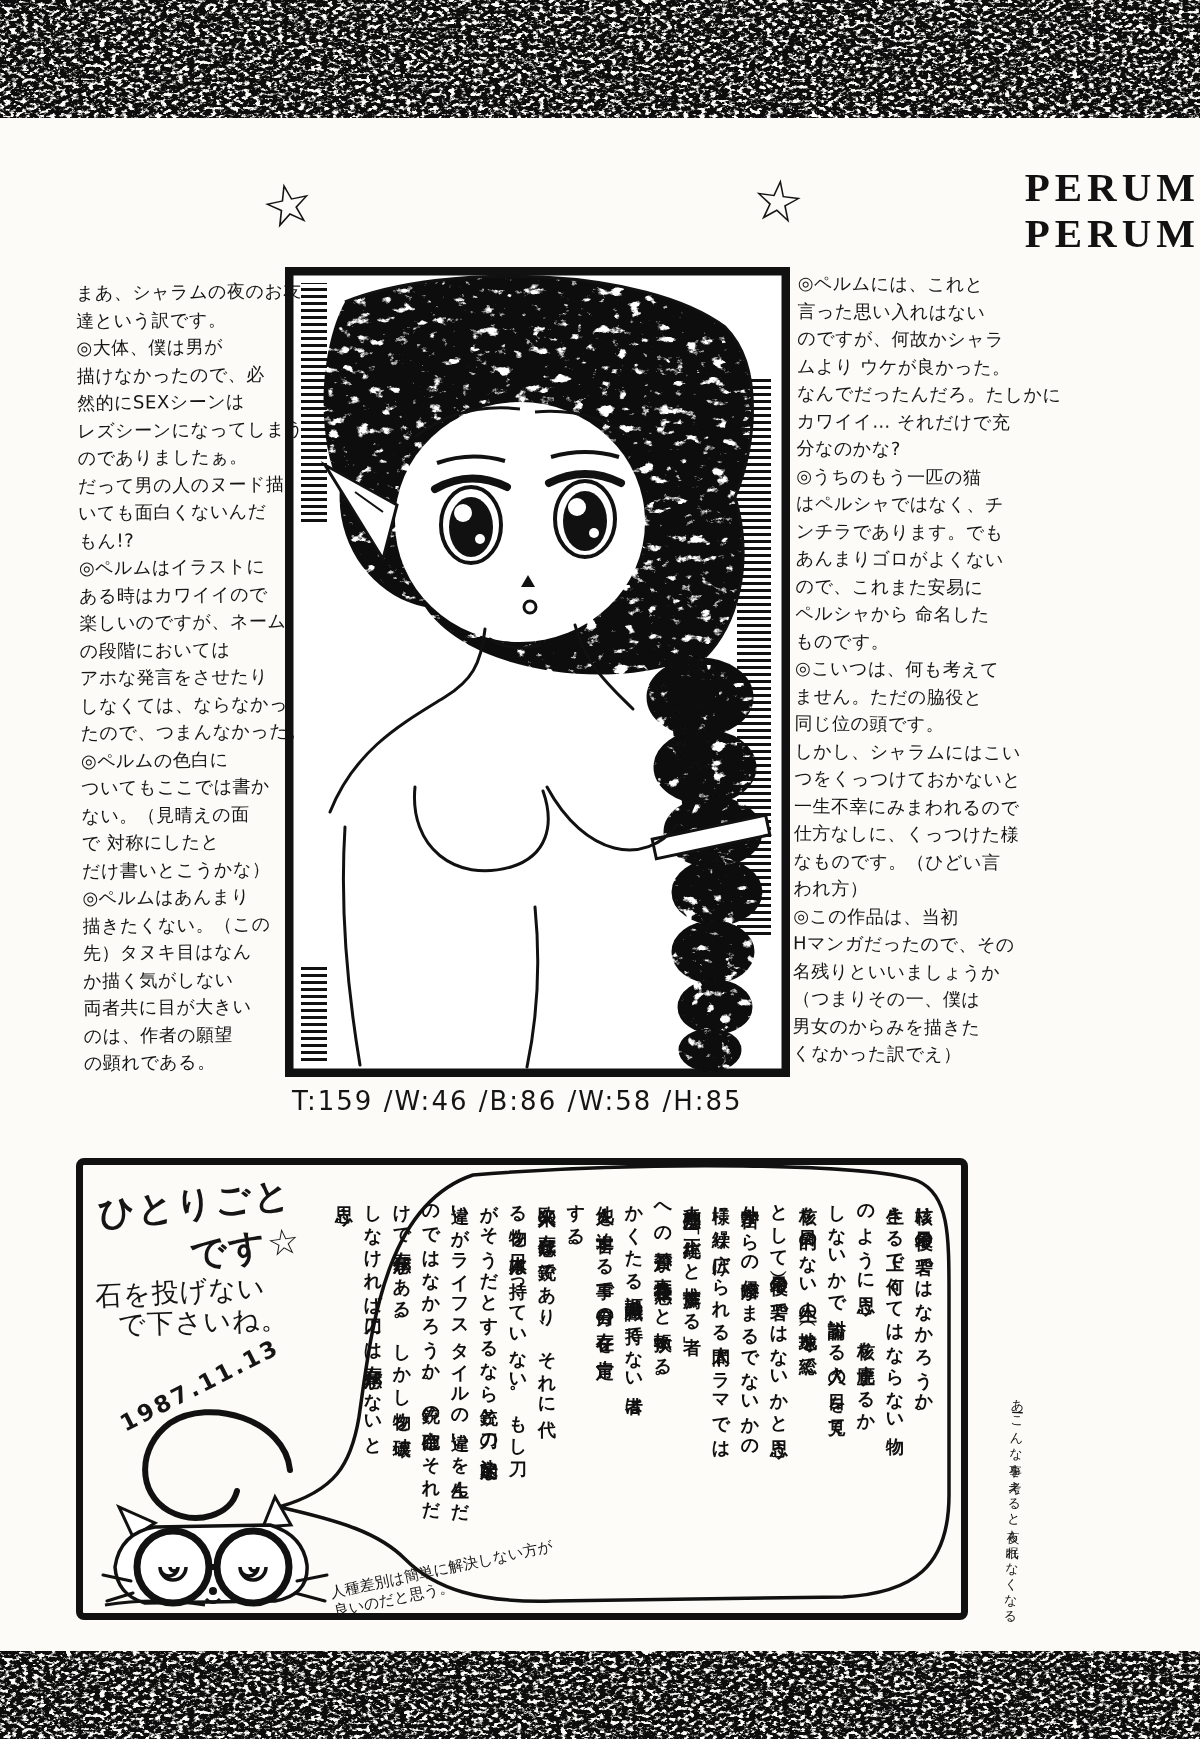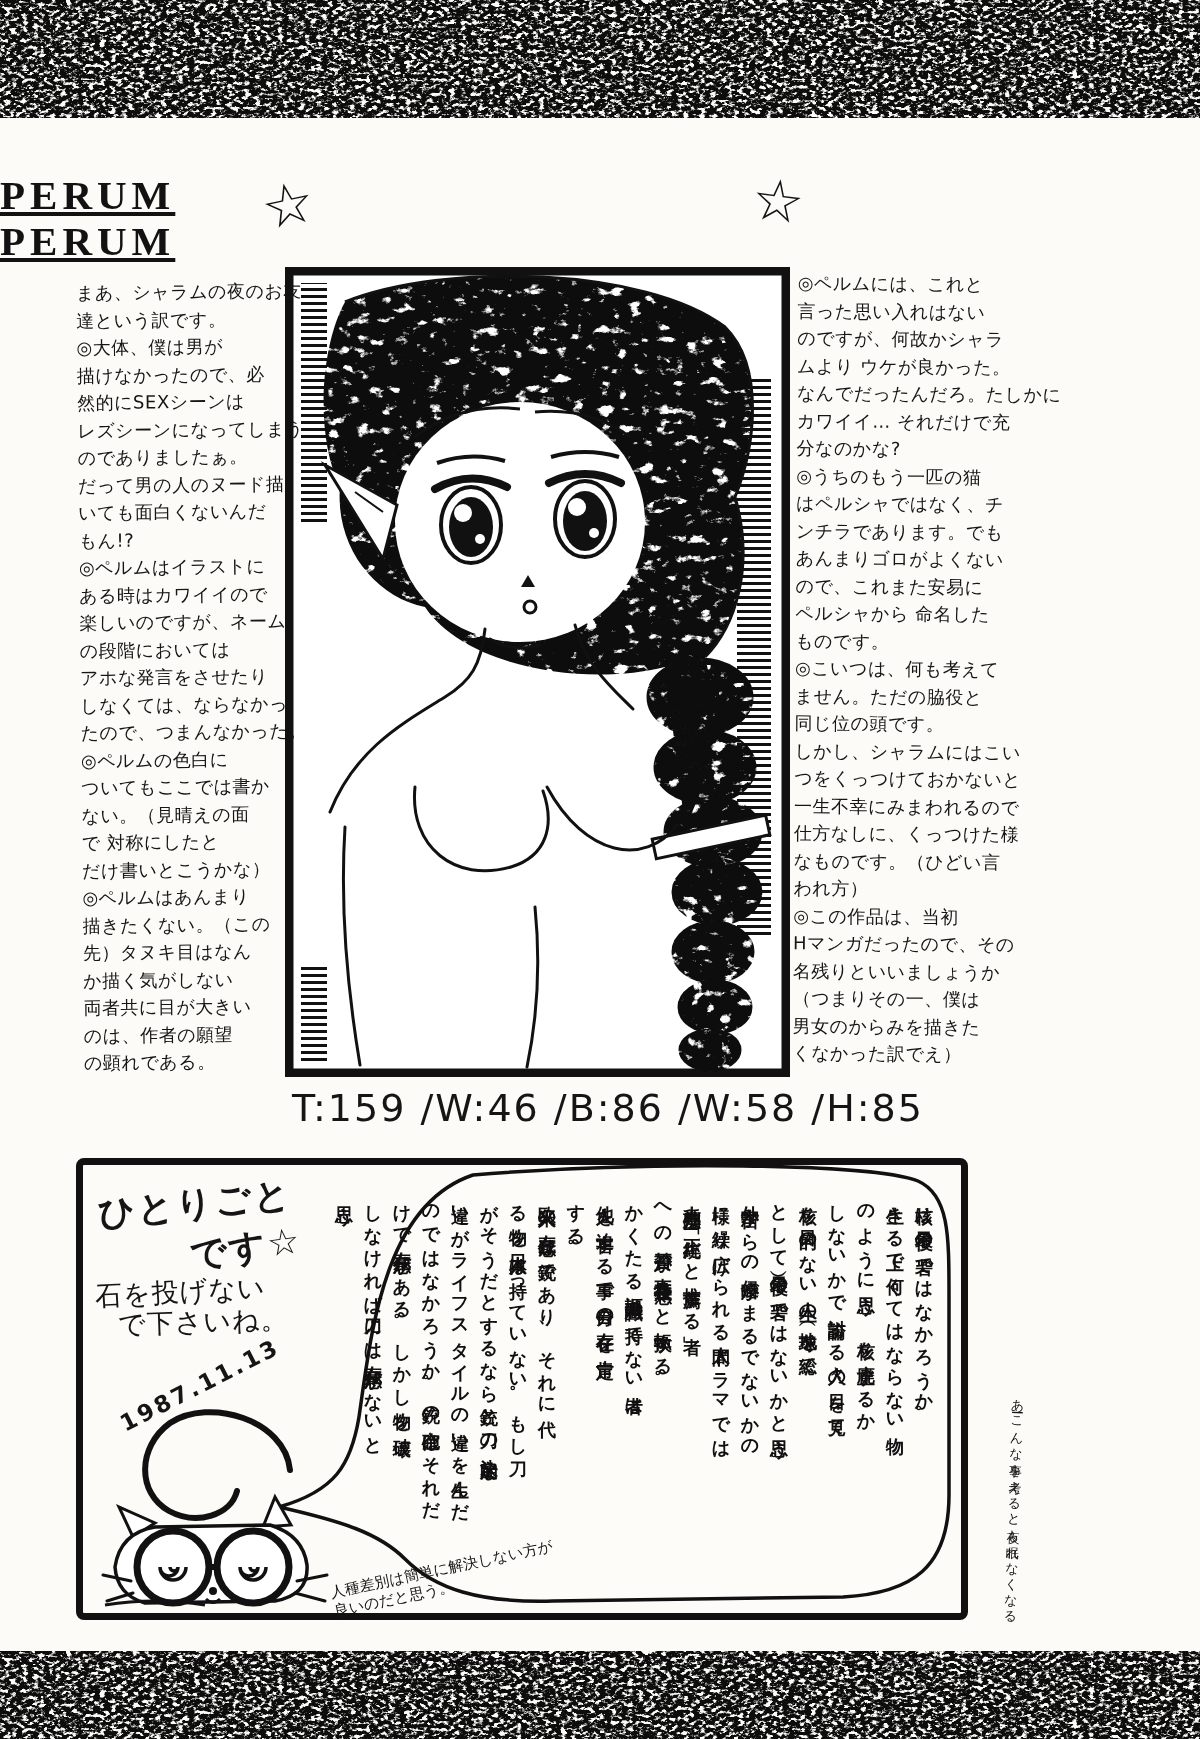--- a/index.html
+++ b/index.html
@@ -1,28 +1,28 @@
 <!DOCTYPE html>
 <html><head>
 <meta charset="utf-8">
 <style>
   html,body{margin:0;padding:0;background:#888;}
   .page{position:relative;width:1200px;height:1739px;background:#fcfbf7;overflow:hidden;
         font-family:"DejaVu Sans",sans-serif;color:#151515;}
   .abs{position:absolute;}
   svg{display:block;}
   
-  .title{left:0;right:0;top:172px;text-align:left;
+  .title{left:0;right:0;top:164px;text-align:right;
          font-family:"Liberation Serif",serif;font-weight:700;font-size:41px;line-height:46px;
-         letter-spacing:5px;color:#121212;text-decoration:underline;}
+         letter-spacing:5px;color:#121212;}
   .star{font-size:58px;line-height:58px;color:#121212;}
   
   .hcol{width:220px;}
   .hline{height:27.5px;font-size:18px;line-height:27.5px;white-space:nowrap;letter-spacing:0.5px;}
-  .measure{font-size:38px;letter-spacing:2px;white-space:nowrap;font-weight:500;}
+  .measure{font-size:26px;letter-spacing:2px;white-space:nowrap;font-weight:500;}
   
   .fbox{border:7px solid #111;border-radius:8px;background:#fcfbf7;}
   .vwrap{writing-mode:vertical-rl;}
   .vcol{margin:0 3px;font-size:18px;font-weight:700;line-height:26px;letter-spacing:2px;color:#101010;}
   .hand-big{font-size:36px;font-weight:600;letter-spacing:2px;}
   .hand-mid{font-size:27px;font-weight:500;letter-spacing:1px;}
   .hand-date{font-size:23px;font-weight:600;letter-spacing:3px;}
   .diag-note{font-size:15px;line-height:19px;font-weight:500;}
   .side-note{writing-mode:vertical-rl;font-size:13px;letter-spacing:1px;height:270px;}
 </style>

